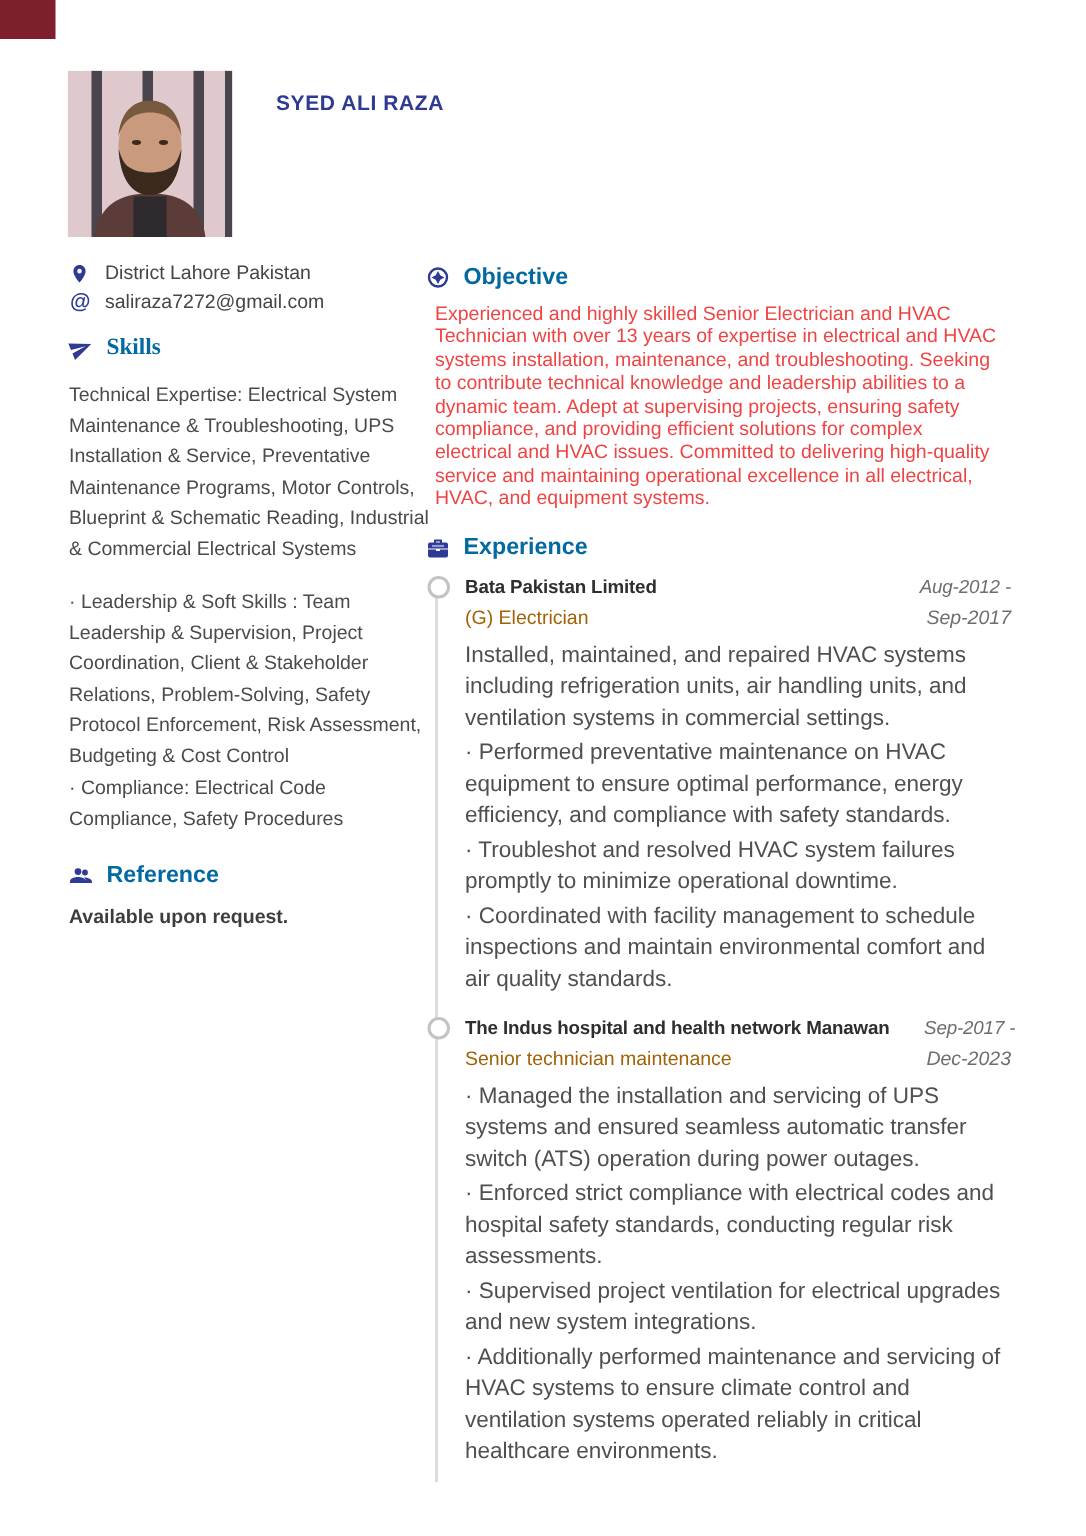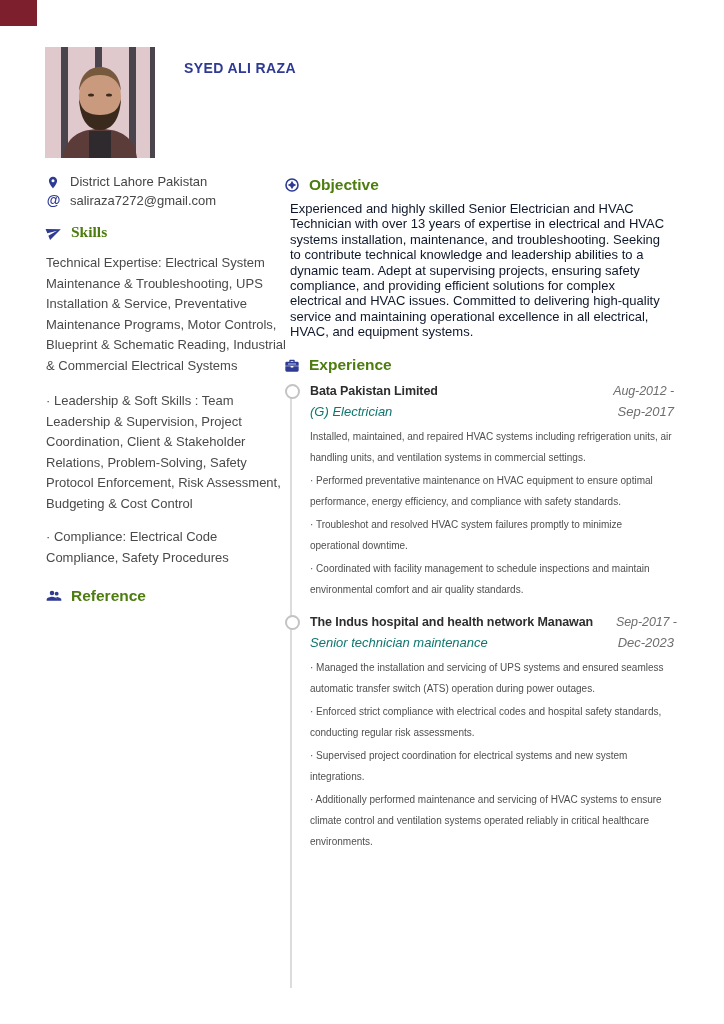--- a/index.html
+++ b/index.html
@@ -10,43 +10,43 @@
   }
   .corner-accent{position:absolute;left:0;top:0;width:37px;height:26px;background:#7d1f2d;}
   .photo{position:absolute;left:45px;top:47px;width:110px;height:111px;overflow:hidden;}
   .name{position:absolute;left:184px;top:60px;font-size:14px;font-weight:bold;color:#2e3a93;letter-spacing:.4px;}
 
   .left-col{position:absolute;left:46px;top:174px;width:240px;}
   .contact-row{display:flex;align-items:center;gap:9px;margin-bottom:3px;font-size:13px;color:#454545;line-height:16px;}
   .contact-row .ic{width:15px;flex:none;text-align:center;}
   .at-glyph{font-size:14px;font-weight:bold;color:#2e3a93;line-height:15px;display:inline-block;}
 
-  .sec-head{display:flex;align-items:center;gap:9px;font-size:15.5px;font-weight:bold;color:#4d7c0f;line-height:18px;}
+  .sec-head{display:flex;align-items:center;gap:9px;font-size:15.5px;font-weight:bold;color:#0369a1;line-height:18px;}
   .sec-head .ic{width:16px;height:16px;flex:none;}
   .skills-head{margin-top:14px;font-family:Liberation Serif, serif;}
   .skills-p{font-size:13px;color:#4a4a4a;line-height:20.5px;margin:12px 0 0 0;}
   .ref-head{margin-top:19px;}
   .ref-text{margin:10px 0 0 0;font-size:13px;font-weight:bold;color:#3d3d3d;}
 
   .right-col{position:absolute;left:284px;top:176px;width:390px;}
-  .obj-p{margin:7px 0 16px 6px;width:378px;font-size:13px;line-height:15.4px;color:#0f172a;}
+  .obj-p{margin:7px 0 16px 6px;width:378px;font-size:13px;line-height:15.4px;color:#ef4444;}
   .exp-head{margin-top:4px;}
 
   .rail{position:absolute;left:290px;top:392px;width:2px;height:596px;background:#dcdcdc;}
 
   .entry{position:relative;margin:9px 0 0 26px;z-index:2;}
   .entry.second{margin-top:14px;}
   .dot{position:absolute;left:-25px;top:1px;width:11px;height:11px;border:2px solid #c3c3c3;border-radius:50%;background:#ffffff;}
   .entry-row{display:flex;justify-content:space-between;align-items:baseline;gap:23px;font-size:12.5px;line-height:16px;letter-spacing:-0.1px;}
   .role-row{margin-top:5px;font-size:13px;letter-spacing:0;}
   .company{font-weight:bold;color:#2e2e2e;white-space:nowrap;}
-  .role{color:#0f766e;font-style:italic;}
+  .role{color:#a16207;}
   .date{font-style:italic;color:#6e6e6e;white-space:nowrap;flex:none;}
   .bullets{margin-top:6px;}
-  .bullet{font-size:10px;line-height:21px;color:#4f4f4f;margin:2px 0 0 0;width:362px;}
+  .bullet{font-size:15px;line-height:21px;color:#4f4f4f;margin:2px 0 0 0;width:362px;}
 
   svg.icon{display:block;}
 </style>
 </head>
 <body>
 
 <div class="corner-accent"></div>
 
 <div class="photo">
   <svg class="icon" width="110" height="111" viewBox="0 0 110 111">
@@ -87,30 +87,31 @@
   <div class="sec-head skills-head">
     <span class="ic">
       <svg class="icon" width="16" height="16" viewBox="0 0 24 24" fill="#2e3a93" style="transform:rotate(-22deg)">
           <path d="M2 21L23 12 2 3l.01 7L17 12 2.01 14z"></path>
         </svg>
     </span>
     <span>Skills</span>
   </div>
   <p class="skills-p">Technical Expertise: Electrical System Maintenance &amp; Troubleshooting, UPS Installation &amp; Service, Preventative Maintenance Programs, Motor Controls, Blueprint &amp; Schematic Reading, Industrial &amp; Commercial Electrical Systems</p>
   <p class="skills-p" style="margin-top:15px">· Leadership &amp; Soft Skills : Team Leadership &amp; Supervision, Project Coordination, Client &amp; Stakeholder Relations, Problem-Solving, Safety Protocol Enforcement, Risk Assessment, Budgeting &amp; Cost Control</p>
-  <p class="skills-p" style="margin-top:13px">· Compliance: Electrical Code Compliance, Safety Procedures</p>
+  <p class="skills-p" style="margin-top:1px">· Compliance: Electrical Code Compliance, Safety Procedures</p>
 
   <div class="sec-head ref-head">
     <span class="ic">
       <svg class="icon" width="16" height="16" viewBox="0 0 24 24" fill="#2e3a93">
           <path d="M9 11a3.4 3.4 0 1 0 0-6.8A3.4 3.4 0 0 0 9 11zm7 .4a2.9 2.9 0 1 0 0-5.8 2.9 2.9 0 0 0 0 5.8zM9 13c-2.7 0-8 1.4-8 4.1V19h16v-1.9C17 14.4 11.7 13 9 13zm7 .4c-.4 0-.8 0-1.2.1 1.4.9 2.2 2.1 2.2 3.6V19h6v-1.6c0-2.4-4.7-4-7-4z"></path>
         </svg>
     </span>
     <span>Reference</span>
   </div>
+  <p class="ref-text">Available upon request.</p>
 
 </div>
 
 <div class="rail"></div>
 
 <div class="right-col">
 
   <div class="sec-head">
     <span class="ic">
       <svg class="icon" width="16" height="16" viewBox="0 0 24 24">
@@ -156,18 +157,18 @@
       <span class="company">The Indus hospital and health network Manawan</span>
       <span class="date">Sep-2017 -</span>
     </div>
     <div class="entry-row role-row">
       <span class="role">Senior technician maintenance</span>
       <span class="date">Dec-2023</span>
     </div>
     <div class="bullets">
       <p class="bullet">· Managed the installation and servicing of UPS systems and ensured seamless automatic transfer switch (ATS) operation during power outages.</p>
       <p class="bullet">· Enforced strict compliance with electrical codes and hospital safety standards, conducting regular risk assessments.</p>
-      <p class="bullet">· Supervised project coordination for electrical systems and new system integrations.</p>
+      <p class="bullet">· Supervised project ventilation for electrical upgrades and new system integrations.</p>
       <p class="bullet">· Additionally performed maintenance and servicing of HVAC systems to ensure climate control and ventilation systems operated reliably in critical healthcare environments.</p>
     </div>
   </div>
 
 </div>
 
 </body></html>

